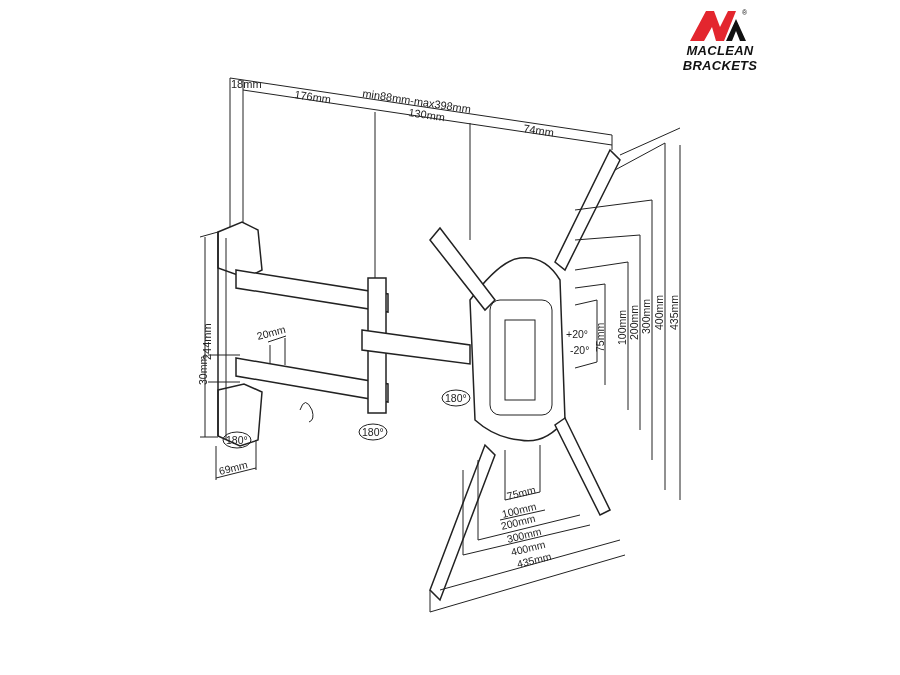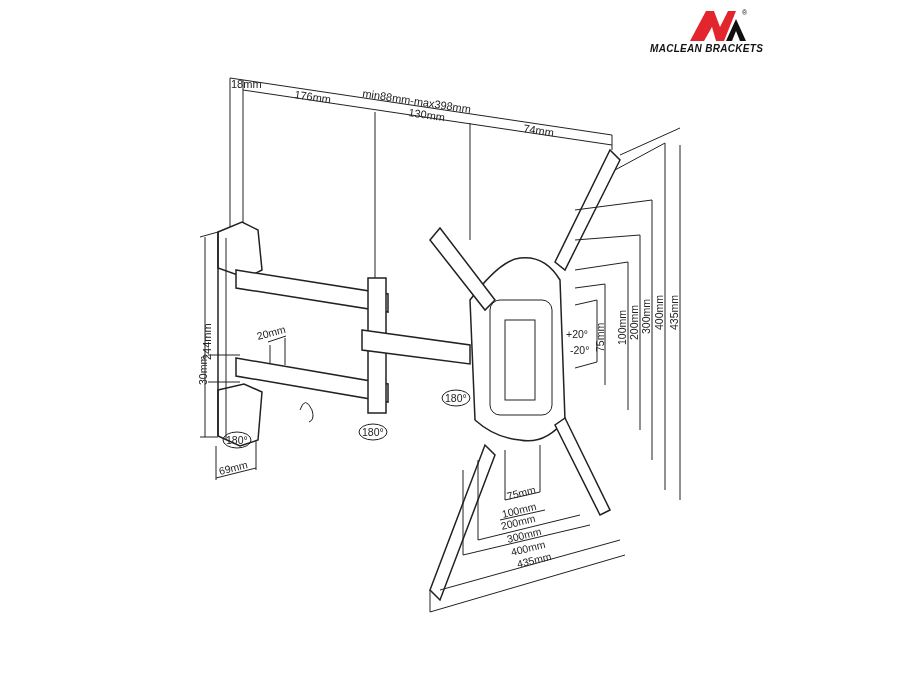--- a/index.html
+++ b/index.html
@@ -1,18 +1,18 @@
 <!DOCTYPE html>
 <html><head>
 <meta charset="utf-8">
 <style>
   html, body { margin:0; padding:0; background:#ffffff; }
   body { width:900px; height:675px; position:relative; overflow:hidden; font-family:"Liberation Sans", sans-serif; color:#222; }
   .logo { position:absolute; left:650px; top:5px; width:140px; height:50px; }
-  .logo-text { position:absolute; left:0; top:38px; width:140px; font-size:10px; font-weight:bold; font-style:italic; letter-spacing:0.3px; color:#111; }
+  .logo-text { position:absolute; left:0; top:38px; width:140px; text-align:center; font-size:13px; font-weight:bold; font-style:italic; letter-spacing:0.3px; color:#111; }
   svg.diagram { position:absolute; left:0; top:0; }
   .dim { font-family:"Liberation Sans", sans-serif; font-size:11px; fill:#222; }
   .dim-s { font-family:"Liberation Sans", sans-serif; font-size:10.5px; fill:#222; }
 </style>
 </head>
 <body>
 
 <div class="logo">
   <svg width="140" height="40" viewBox="0 0 140 40">
     <polygon points="40,36 56,6 64,6 70,22 78,6 86,6 74,36 66,36 62,22 54,36" fill="#e3262e"></polygon>

